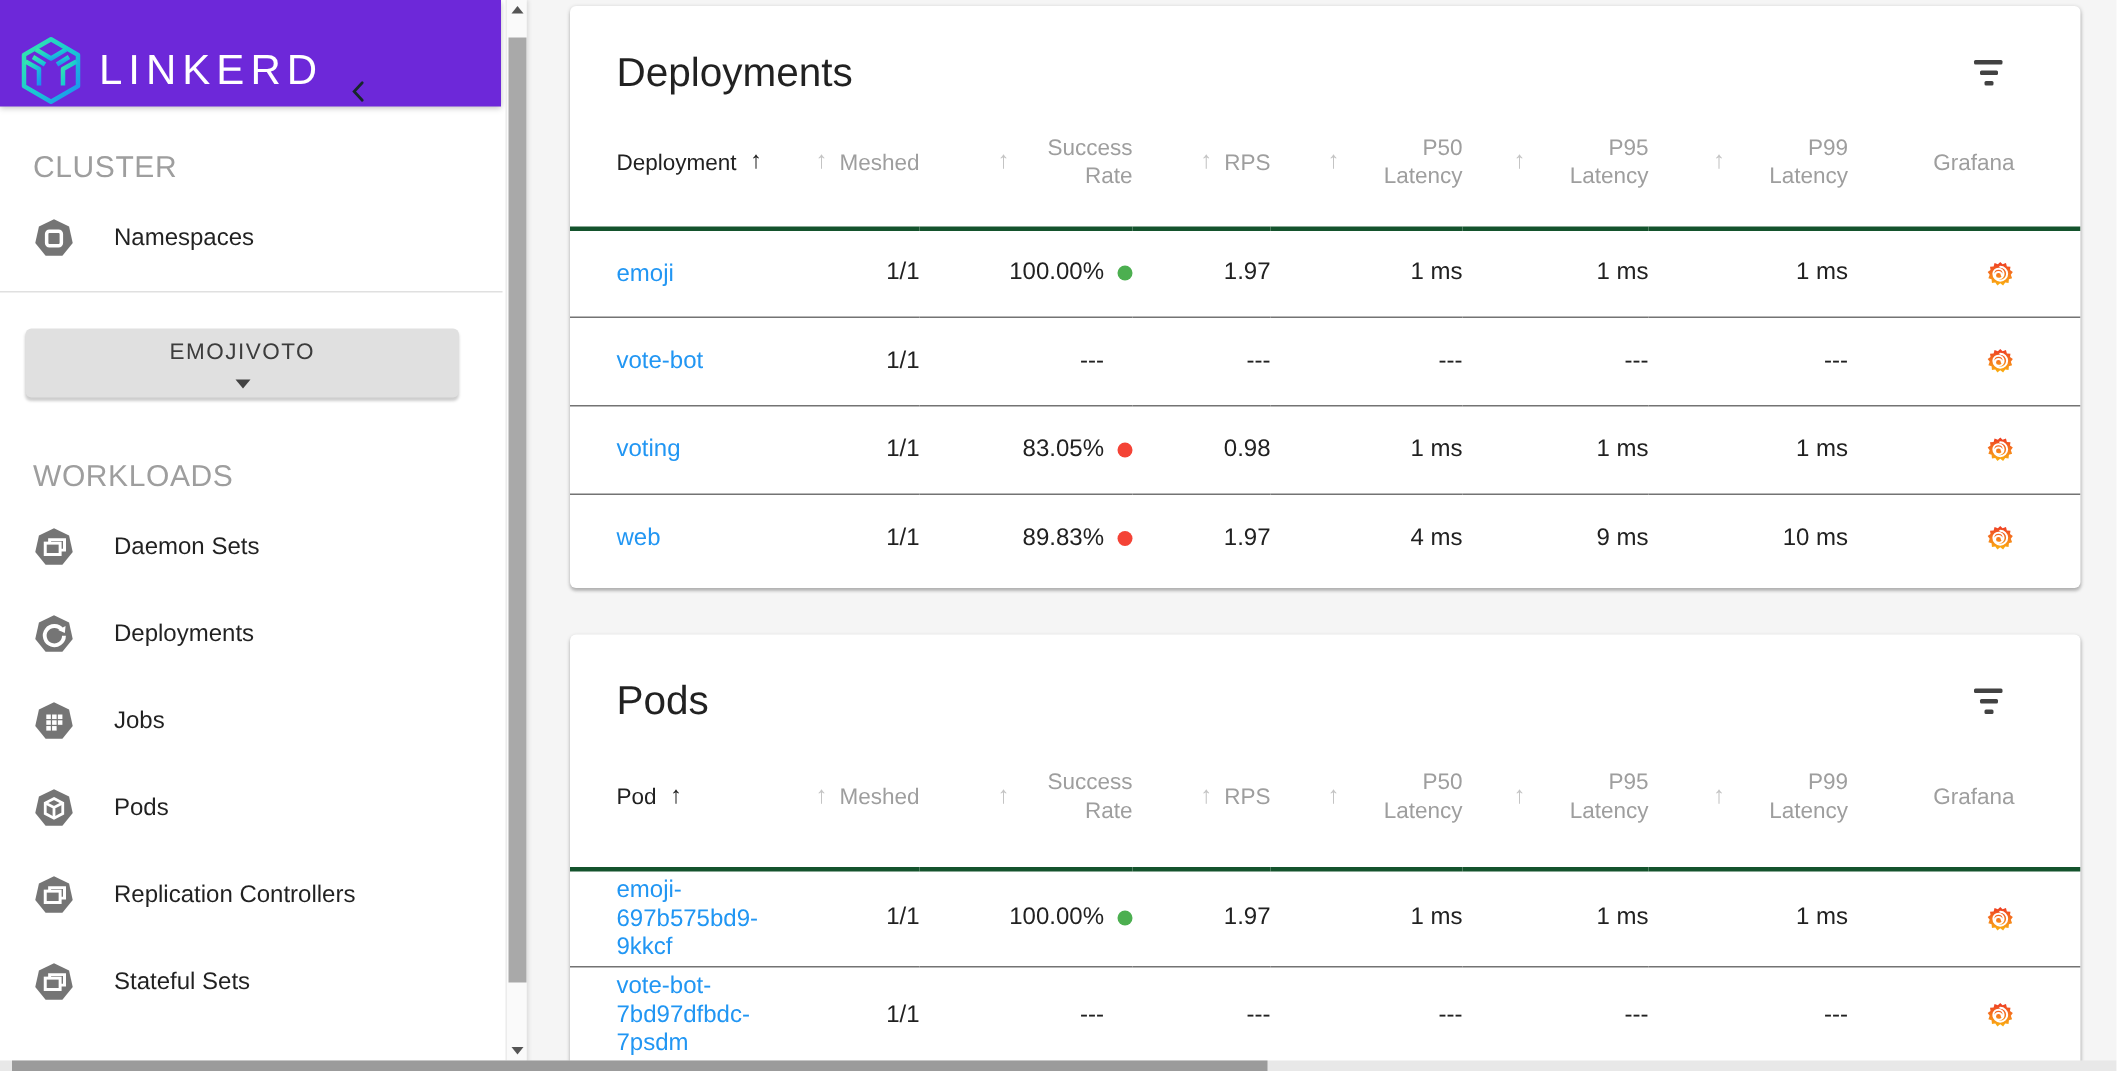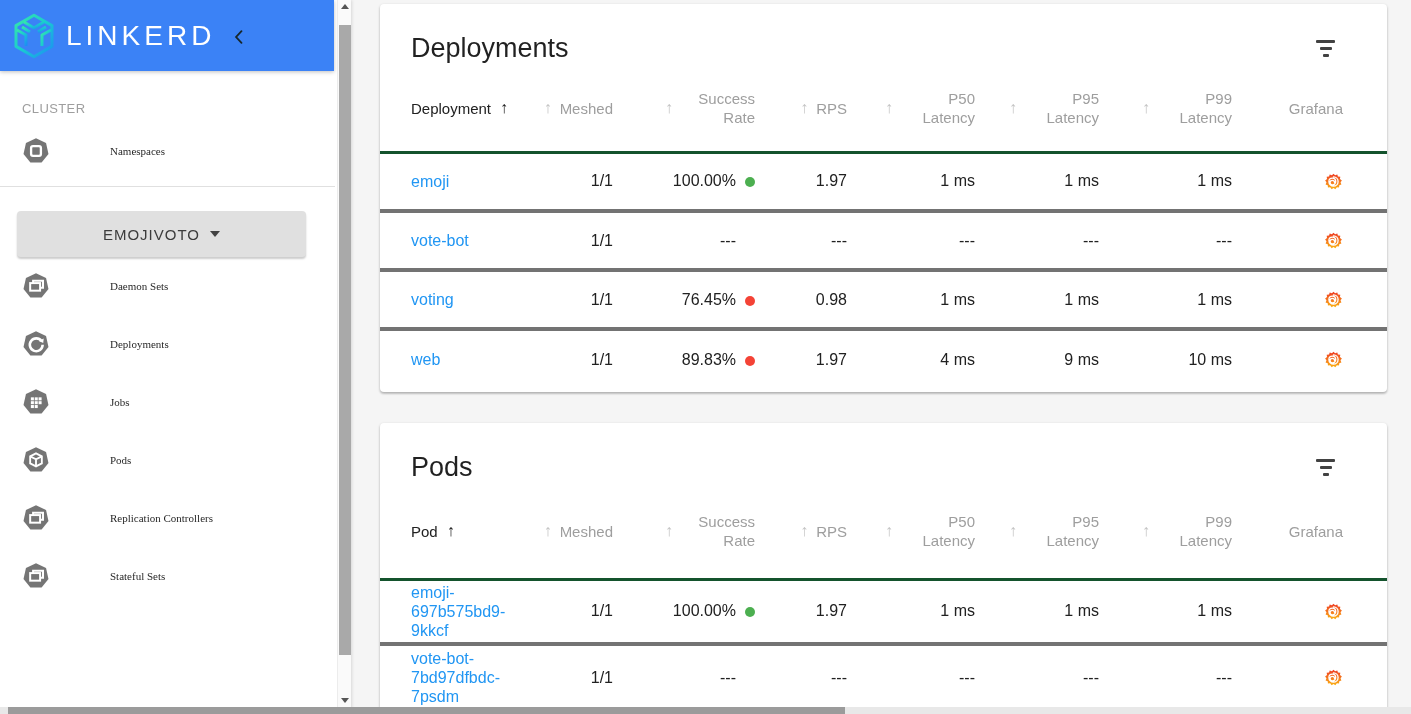--- a/index.html
+++ b/index.html
@@ -3,38 +3,38 @@
 <meta charset="utf-8">
 <style>
   * { margin:0; padding:0; box-sizing:border-box; }
   html,body { width:1411px; height:714px; overflow:hidden; }
   body { font-family:"Liberation Sans", sans-serif; background:#f5f5f5; color:#212121; }
   .app { position:relative; width:1411px; height:714px; overflow:hidden; }
 
   
   .sidebar { position:absolute; left:0; top:0; width:351px; height:714px; background:#fff;
              box-shadow:1px 0 3px rgba(0,0,0,.12); }
-  .sidebar-header { position:relative; width:334px; height:71px; background:#3b82f6;
-                    display:flex; align-items:center; padding-left:10px;
+  .sidebar-header { position:relative; width:334px; height:71px; background:#6d28d9;
+                    display:flex; align-items:flex-end; padding-left:10px;
                     box-shadow:0 1px 4px rgba(0,0,0,.25); }
   .logo { display:flex; align-items:center; cursor:pointer; }
   .logo-text { color:#fff; font-size:28px; font-weight:400; letter-spacing:4px; margin-left:8px; }
   .collapse-btn { margin-left:14px; margin-top:2px; cursor:pointer; display:flex; align-items:center; }
 
-  .section-label { color:#9e9e9e; font-size:13px; letter-spacing:.4px; margin:30px 0 6px 22px; }
+  .section-label { color:#9e9e9e; font-size:20px; letter-spacing:.4px; margin:30px 0 6px 22px; }
   .nav-item { display:flex; align-items:center; height:58px; cursor:pointer; }
   .nav-item .nav-icon { width:28px; height:28px; margin-left:22px; flex:0 0 28px; display:flex; }
-  .nav-item .nav-label { margin-left:60px; font-size:11px; color:rgba(0,0,0,.87); white-space:nowrap;font-family:Liberation Serif, serif; }
+  .nav-item .nav-label { margin-left:26px; font-size:16px; color:rgba(0,0,0,.87); white-space:nowrap; }
 
   .sidebar-divider { border:none; border-top:1px solid #e0e0e0; margin:6px 0 0 0; width:335px; }
 
   .ns-btn { display:flex; align-items:center; justify-content:center; gap:10px;
             margin:24px 0 0 17px; width:289px; height:46px; background:#e0e0e0; border:none;
             border-radius:4px; font-family:inherit; font-size:15px; letter-spacing:1px; color:#3c3c3c;
-            box-shadow:0 2px 2px rgba(0,0,0,.2); cursor:pointer; }
+            box-shadow:0 2px 2px rgba(0,0,0,.2); cursor:pointer;flex-direction:column; }
   .caret-down { width:0; height:0; border-left:5px solid transparent; border-right:5px solid transparent;
                 border-top:6px solid #424242; display:inline-block; }
 
   .workloads-label { margin-top:42px; }
 
   
   .v-scrollbar { position:absolute; right:0; top:0; width:14px; height:707px; background:#fafafa;
                  border-left:1px solid #ececec; cursor:pointer; }
   .v-scrollbar .arrow-up, .v-scrollbar .arrow-down { position:absolute; left:3px; width:0; height:0;
       border-left:4px solid transparent; border-right:4px solid transparent; }
@@ -73,21 +73,21 @@
   .card-pods thead th { height:94px; }
   .th-wrap { display:flex; justify-content:flex-end; align-items:center; }
   th:first-child .th-wrap { justify-content:flex-start; }
   .th-label { display:inline-block; max-width:74px; line-height:19px; text-align:right; }
   th:first-child .th-label, th:last-child .th-label { max-width:none; }
   th.sorted-col .th-label { color:#212121; text-align:left; }
   .sort-arrow { color:#c4c4c4; font-size:16px; margin-right:8px; }
   .sort-arrow.active { color:#212121; margin:0 0 0 9px; font-weight:bold; }
 
   .data-table td { font-size:16px; color:#212121; vertical-align:middle; text-align:right;
-                   border-bottom:4px solid #737373; }
+                   border-bottom:1px solid #737373; }
   .data-table tbody tr:last-child td { border-bottom:none;margin-left:24px; }
   .card-deployments tbody td { height:59px; }
   .card-pods tbody td { height:65px; }
   .row-link { color:#2196f3; text-decoration:none; font-size:16px; line-height:19px; }
   .pod-name { display:inline-block; max-width:112px; text-align:left; overflow-wrap:break-word; }
   .dot { display:inline-block; width:10px; height:10px; border-radius:50%; margin-left:9px;
          vertical-align:-1px; }
   .dot.up { background:#4caf50; }
   .dot.down { background:#f44336; }
   .dot.none { visibility:hidden; }
@@ -149,20 +149,21 @@
       </div>
     </nav>
 
     <hr class="sidebar-divider">
 
     <button class="ns-btn">
       <span>EMOJIVOTO</span>
       <span class="caret-down"></span>
     </button>
 
+    <div class="section-label workloads-label">WORKLOADS</div>
 
     <nav>
       <div class="nav-item">
         <span class="nav-icon">
           <svg width="28" height="28" viewBox="0 0 24 24">
             <path d="M12 1 L20.6 5.1 L22.7 14.5 L16.8 21.9 L7.2 21.9 L1.3 14.5 L3.4 5.1 Z" fill="#757575"></path>
             <rect x="7" y="9.5" width="8.5" height="6.5" fill="none" stroke="#fff" stroke-width="1.7"></rect>
             <path d="M9.5 9.5 V7.5 H18 V13.5 H15.5" fill="none" stroke="#fff" stroke-width="1.7"></path>
           </svg>
         </span>
@@ -339,21 +340,21 @@
         </linearGradient>
       </defs>
       <path fill="url(#ggrad)" d="M12 2.2 L14 4.1 L16.8 3 L17.6 5.8 L20.6 6 L20.2 8.8 L22.6 10.6 L20.9 12.9 L22 15.7 L19.3 16.7 L19 19.7 L16.2 19.4 L14.4 21.8 L12 20.1 L9.6 21.8 L7.8 19.4 L5 19.7 L4.7 16.7 L2 15.7 L3.1 12.9 L1.4 10.6 L3.8 8.8 L3.4 6 L6.4 5.8 L7.2 3 L10 4.1 Z"></path>
       <path fill="none" stroke="#fff" stroke-width="1.7" stroke-linecap="round" d="M12 6.2 a5.8 5.8 0 1 1 -5.8 5.8 a4.3 4.3 0 1 1 4.3 4.3 a2.9 2.9 0 1 1 2.9 -2.9"></path>
     </svg>
   </span></td>
             </tr>
             <tr>
               <td class="cell-name"><a href="#" class="row-link">voting</a></td>
               <td class="cell-num">1/1</td>
-              <td class="cell-num cell-success"><span>76.45%</span><span class="dot down"></span></td>
+              <td class="cell-num cell-success"><span>83.05%</span><span class="dot down"></span></td>
               <td class="cell-num">0.98</td>
               <td class="cell-num">1 ms</td>
               <td class="cell-num">1 ms</td>
               <td class="cell-num">1 ms</td>
               <td class="cell-grafana"><span class="grafana-wrap">
     <svg width="19" height="19" viewBox="0 0 24 24">
       <defs>
         <linearGradient id="ggrad" x1="0" y1="0" x2="0" y2="1">
           <stop offset="0" stop-color="#ee3b24"></stop>
           <stop offset="0.55" stop-color="#f57c1e"></stop>

